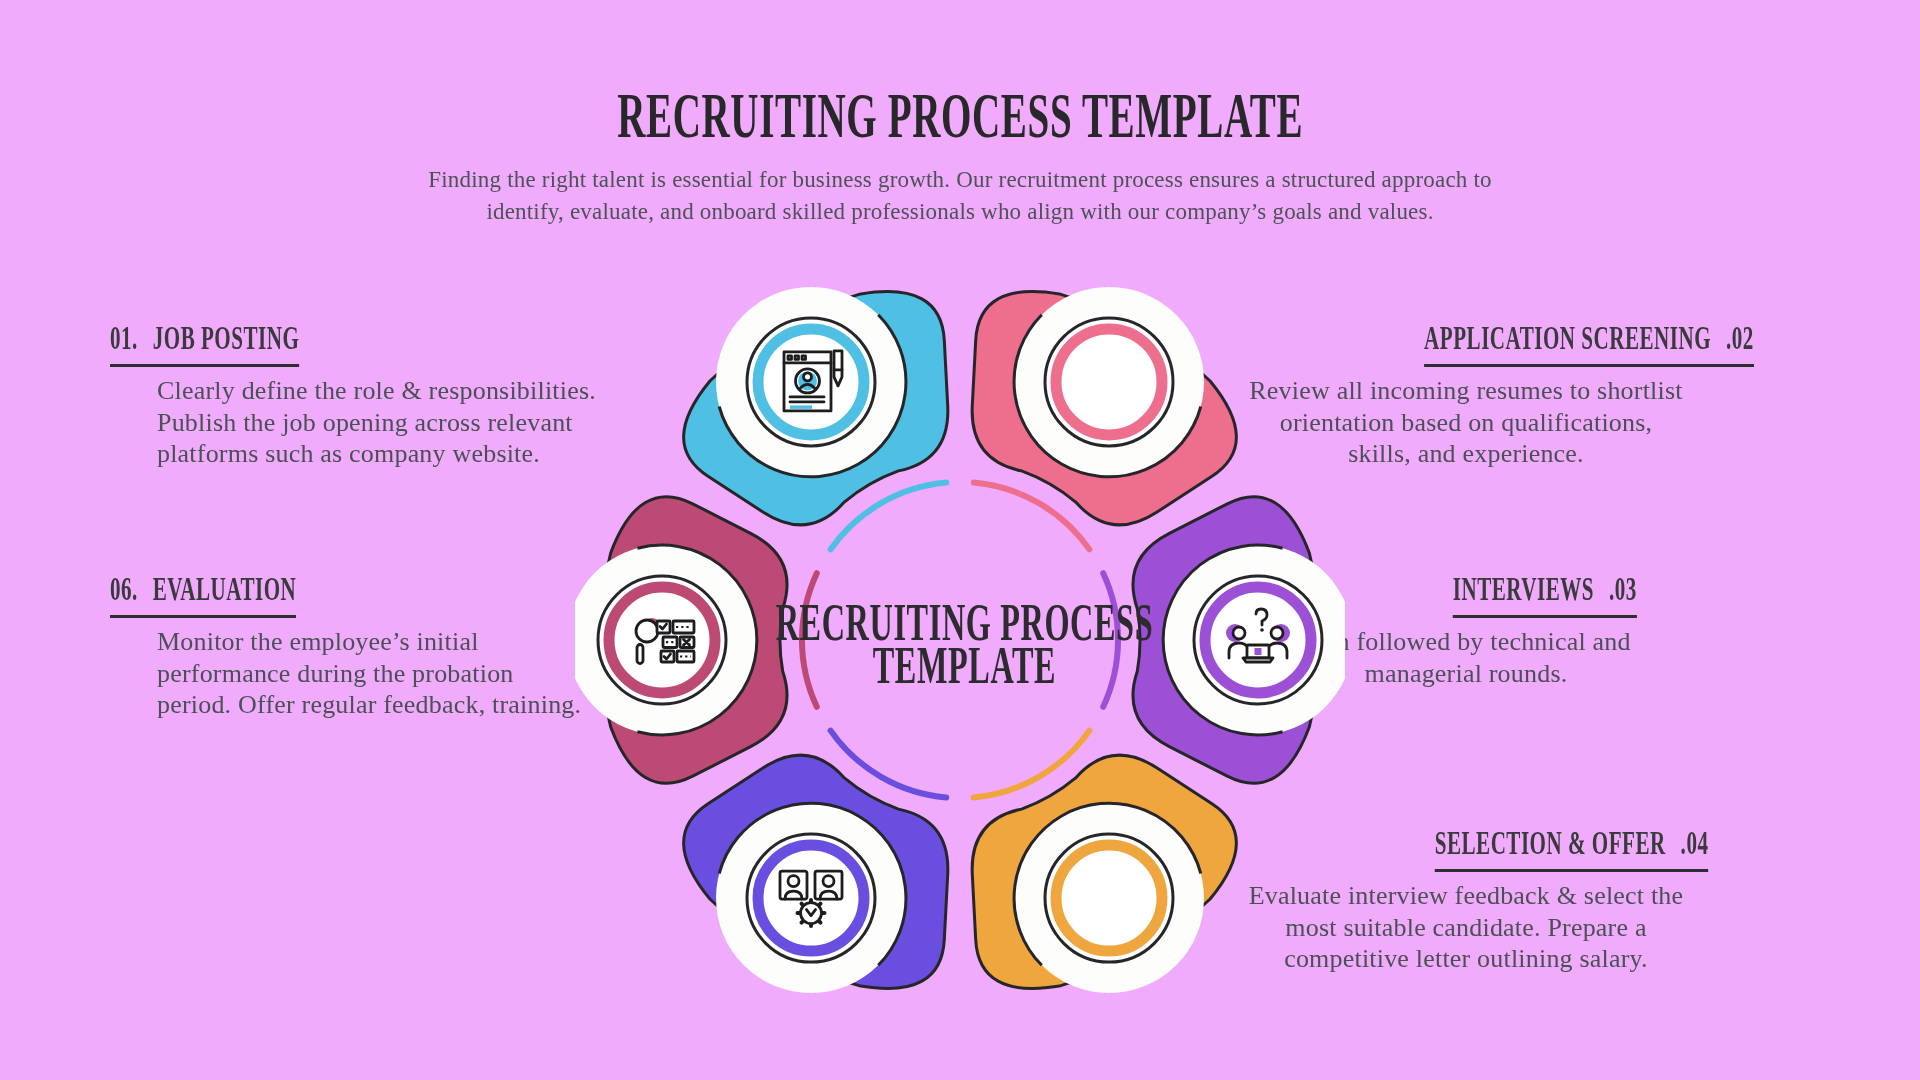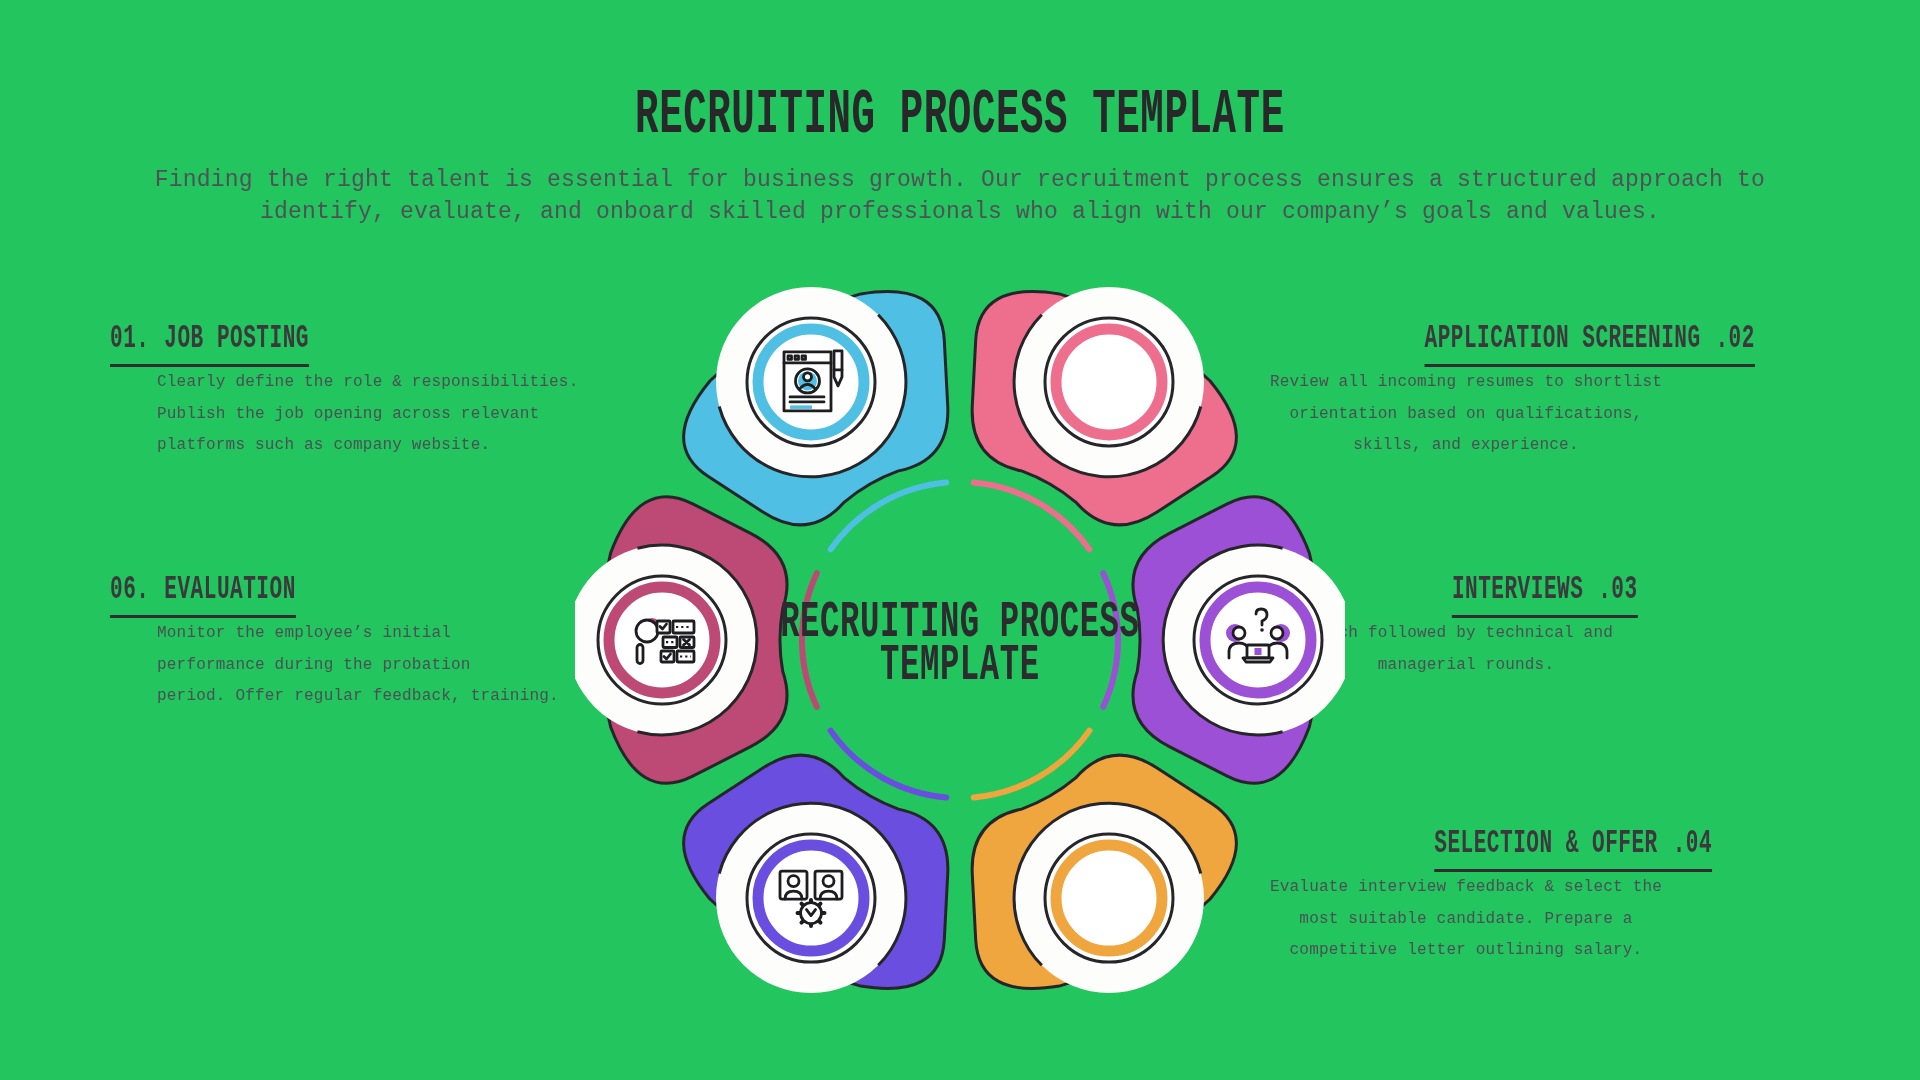--- a/index.html
+++ b/index.html
@@ -1,30 +1,30 @@
 <!DOCTYPE html>
 <html><head>
 <meta charset="utf-8">
 <style>
   html,body{margin:0;padding:0;background:#fdfdfb;}
-  #stage{position:relative;width:1920px;height:1080px;overflow:hidden;background:#22c55e;
-         font-family:Liberation Mono, monospace;}
+  #stage{position:relative;width:1920px;height:1080px;overflow:hidden;background:#f0abfc;
+         font-family:Liberation Serif, serif;}
   .cond{display:inline-block;transform:scaleX(.62);transform-origin:center top;white-space:nowrap;}
   h1{position:absolute;top:84px;left:0;width:100%;margin:0;text-align:center;
      font-size:63px;line-height:64px;font-weight:700;color:#28282a;letter-spacing:1px;}
   .subtitle{position:absolute;top:164px;left:0;width:100%;text-align:center;
      font-size:23px;line-height:32px;color:#4e5257;letter-spacing:.2px;}
   .step{position:absolute;}
   .step-left{left:110px;text-align:left;}
   .step-right{right:112px;width:640px;text-align:center;}
   .h{display:inline-flex;align-items:baseline;gap:24px;font-weight:700;font-size:34px;line-height:36px;
      color:#3a3a3c;letter-spacing:.8px;border-bottom:3.5px solid #2e2e30;padding-bottom:8px;white-space:nowrap;}
   .condL{transform:scaleX(.62);transform-origin:left top;}
   .condR{transform:scaleX(.62);transform-origin:right top;}
-  .body{font-size:16px;line-height:31.5px;color:#4b5054;letter-spacing:.2px;}
+  .body{margin-top:8px;font-size:26px;line-height:31.5px;color:#4b5054;letter-spacing:.2px;}
   .body div{white-space:nowrap;}
   .step-left .body{margin-left:47px;}
   .step-right .body{margin-right:44px;}
   #wheel{position:absolute;left:575px;top:255px;}
   .center-label{position:absolute;left:660px;top:601px;width:600px;text-align:center;
      font-weight:700;font-size:52px;line-height:43px;color:#2c2c2e;letter-spacing:1px;}
   
   .ig{stroke:#1d1d20;stroke-width:2.8;fill:none;stroke-linecap:round;stroke-linejoin:round;}
   .igf{stroke:#1d1d20;stroke-width:2.8;fill:#fff;stroke-linecap:round;stroke-linejoin:round;}
   .igd{fill:#1d1d20;stroke:none;}

